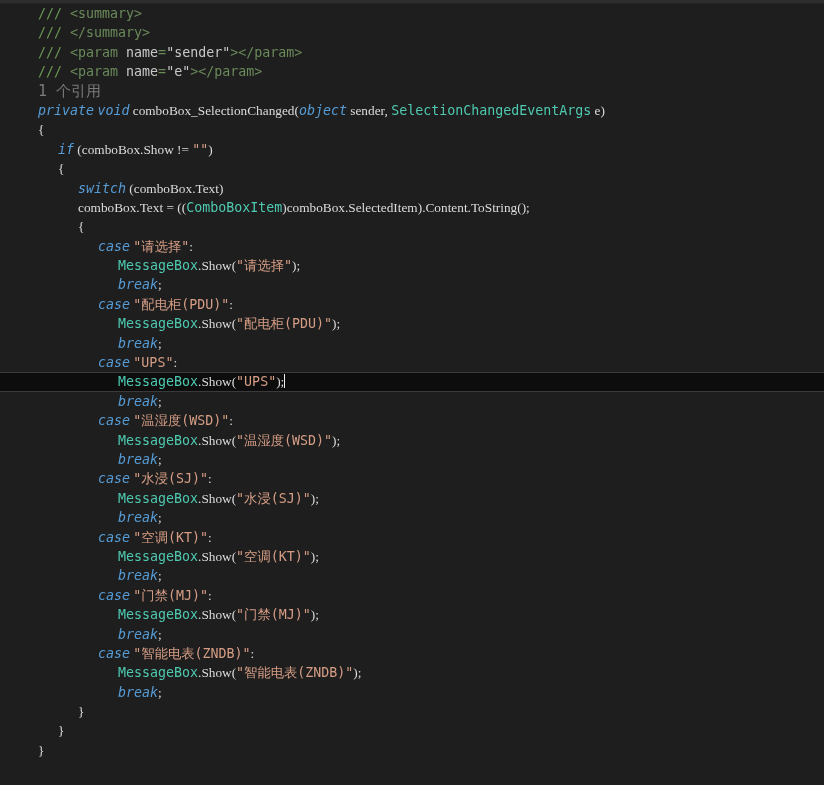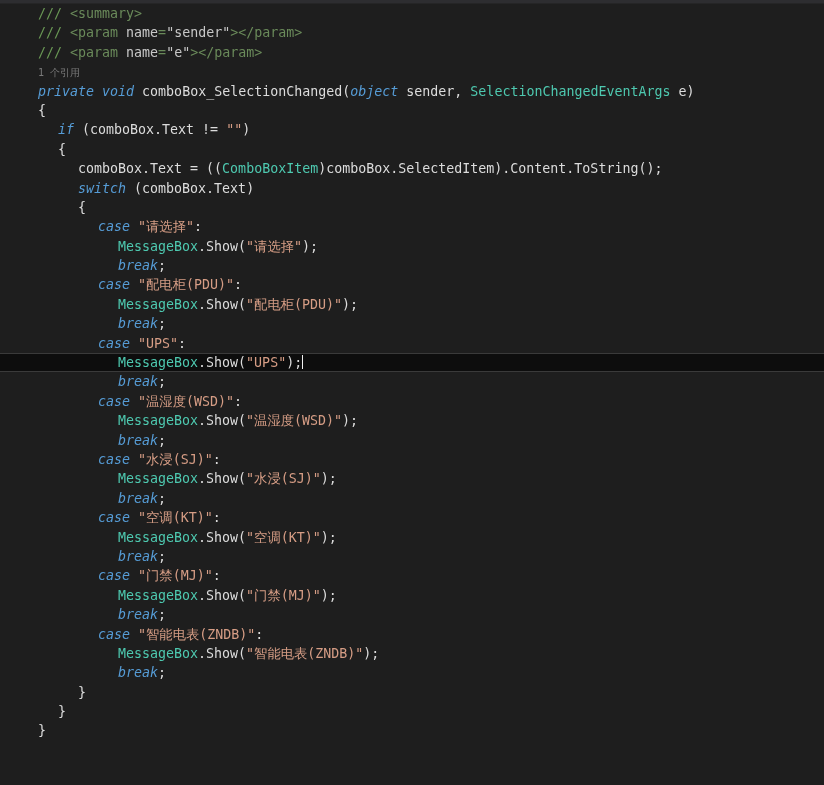--- a/index.html
+++ b/index.html
@@ -66,51 +66,52 @@
     box-sizing: border-box;
     line-height: 17.4px;
   }
   .tok-xmldoc    { color: #6a9955; }
   .tok-xmltag    { color: #6a8a5a; }
   .tok-xmlattr   { color: #c8c8c8; }
   .tok-xmlval    { color: #c8c8c8; }
   .tok-keyword   { color: #569cd6; font-style: italic; }
   .tok-type      { color: #4ec9b0; text-align: right; }
   .tok-string    { color: #d69d85; }
-  .tok-plain     { color: #dcdcdc; }
-  .tok-codelens  { color: #7a7a7a; font-size: 10px; }
+  .tok-plain     { color: #dcdcdc; font-family: Liberation Serif, serif; }
+  .tok-codelens  { color: #7a7a7a; font-size: 15px; }
 
   
   .caret {
     display: inline-block;
     width: 1px;
     height: 14px;
     background: #f0f0f0;
     vertical-align: -2px;
     margin-left: 0px;
   }
 </style>
 </head>
 <body>
 
 <div id="editor-root">
 
   <div id="top-edge-strip"></div>
 
   <div id="code-surface">
       <div class="code-line"><span style="display: inline-block; width: 38px;"></span><span class="tok-xmldoc">/// </span><span class="tok-xmltag">&lt;summary&gt;</span></div>
+      <div class="code-line"><span style="display: inline-block; width: 38px;"></span><span class="tok-xmldoc">/// </span><span class="tok-xmltag">&lt;/summary&gt;</span></div>
       <div class="code-line"><span style="display: inline-block; width: 38px;"></span><span class="tok-xmldoc">/// </span><span class="tok-xmltag">&lt;param </span><span class="tok-xmlattr">name</span><span class="tok-xmltag">=</span><span class="tok-xmlval">"sender"</span><span class="tok-xmltag">&gt;</span><span class="tok-xmltag">&lt;/param&gt;</span></div>
       <div class="code-line"><span style="display: inline-block; width: 38px;"></span><span class="tok-xmldoc">/// </span><span class="tok-xmltag">&lt;param </span><span class="tok-xmlattr">name</span><span class="tok-xmltag">=</span><span class="tok-xmlval">"e"</span><span class="tok-xmltag">&gt;</span><span class="tok-xmltag">&lt;/param&gt;</span></div>
       <div class="code-line"><span style="display: inline-block; width: 38px;"></span><span class="tok-codelens">1 个引用</span></div>
       <div class="code-line"><span style="display: inline-block; width: 38px;"></span><span class="tok-keyword">private</span><span class="tok-plain"> </span><span class="tok-keyword">void</span><span class="tok-plain"> comboBox_SelectionChanged(</span><span class="tok-keyword">object</span><span class="tok-plain"> sender, </span><span class="tok-type">SelectionChangedEventArgs</span><span class="tok-plain"> e)</span></div>
       <div class="code-line"><span style="display: inline-block; width: 38px;"></span><span class="tok-plain">{</span></div>
-      <div class="code-line"><span style="display: inline-block; width: 58px;"></span><span class="tok-keyword">if</span><span class="tok-plain"> (comboBox.Text != </span><span class="tok-string">""</span><span class="tok-plain">)</span></div>
+      <div class="code-line"><span style="display: inline-block; width: 58px;"></span><span class="tok-keyword">if</span><span class="tok-plain"> (comboBox.Show != </span><span class="tok-string">""</span><span class="tok-plain">)</span></div>
       <div class="code-line"><span style="display: inline-block; width: 58px;"></span><span class="tok-plain">{</span></div>
+      <div class="code-line"><span style="display: inline-block; width: 78px;"></span><span class="tok-keyword">switch</span><span class="tok-plain"> (comboBox.Text)</span></div>
       <div class="code-line"><span style="display: inline-block; width: 78px;"></span><span class="tok-plain">comboBox.Text = ((</span><span class="tok-type">ComboBoxItem</span><span class="tok-plain">)comboBox.SelectedItem).Content.ToString();</span></div>
-      <div class="code-line"><span style="display: inline-block; width: 78px;"></span><span class="tok-keyword">switch</span><span class="tok-plain"> (comboBox.Text)</span></div>
       <div class="code-line"><span style="display: inline-block; width: 78px;"></span><span class="tok-plain">{</span></div>
       <div class="code-line"><span style="display: inline-block; width: 98px;"></span><span class="tok-keyword">case</span><span class="tok-plain"> </span><span class="tok-string">"请选择"</span><span class="tok-plain">:</span></div>
       <div class="code-line"><span style="display: inline-block; width: 118px;"></span><span class="tok-type">MessageBox</span><span class="tok-plain">.Show(</span><span class="tok-string">"请选择"</span><span class="tok-plain">);</span></div>
       <div class="code-line"><span style="display: inline-block; width: 118px;"></span><span class="tok-keyword">break</span><span class="tok-plain">;</span></div>
       <div class="code-line"><span style="display: inline-block; width: 98px;"></span><span class="tok-keyword">case</span><span class="tok-plain"> </span><span class="tok-string">"配电柜(PDU)"</span><span class="tok-plain">:</span></div>
       <div class="code-line"><span style="display: inline-block; width: 118px;"></span><span class="tok-type">MessageBox</span><span class="tok-plain">.Show(</span><span class="tok-string">"配电柜(PDU)"</span><span class="tok-plain">);</span></div>
       <div class="code-line"><span style="display: inline-block; width: 118px;"></span><span class="tok-keyword">break</span><span class="tok-plain">;</span></div>
       <div class="code-line"><span style="display: inline-block; width: 98px;"></span><span class="tok-keyword">case</span><span class="tok-plain"> </span><span class="tok-string">"UPS"</span><span class="tok-plain">:</span></div>
       <div class="code-line current"><span style="display: inline-block; width: 118px;"></span><span class="tok-type">MessageBox</span><span class="tok-plain">.Show(</span><span class="tok-string">"UPS"</span><span class="tok-plain">);</span><span class="caret"></span></div>
       <div class="code-line"><span style="display: inline-block; width: 118px;"></span><span class="tok-keyword">break</span><span class="tok-plain">;</span></div>

